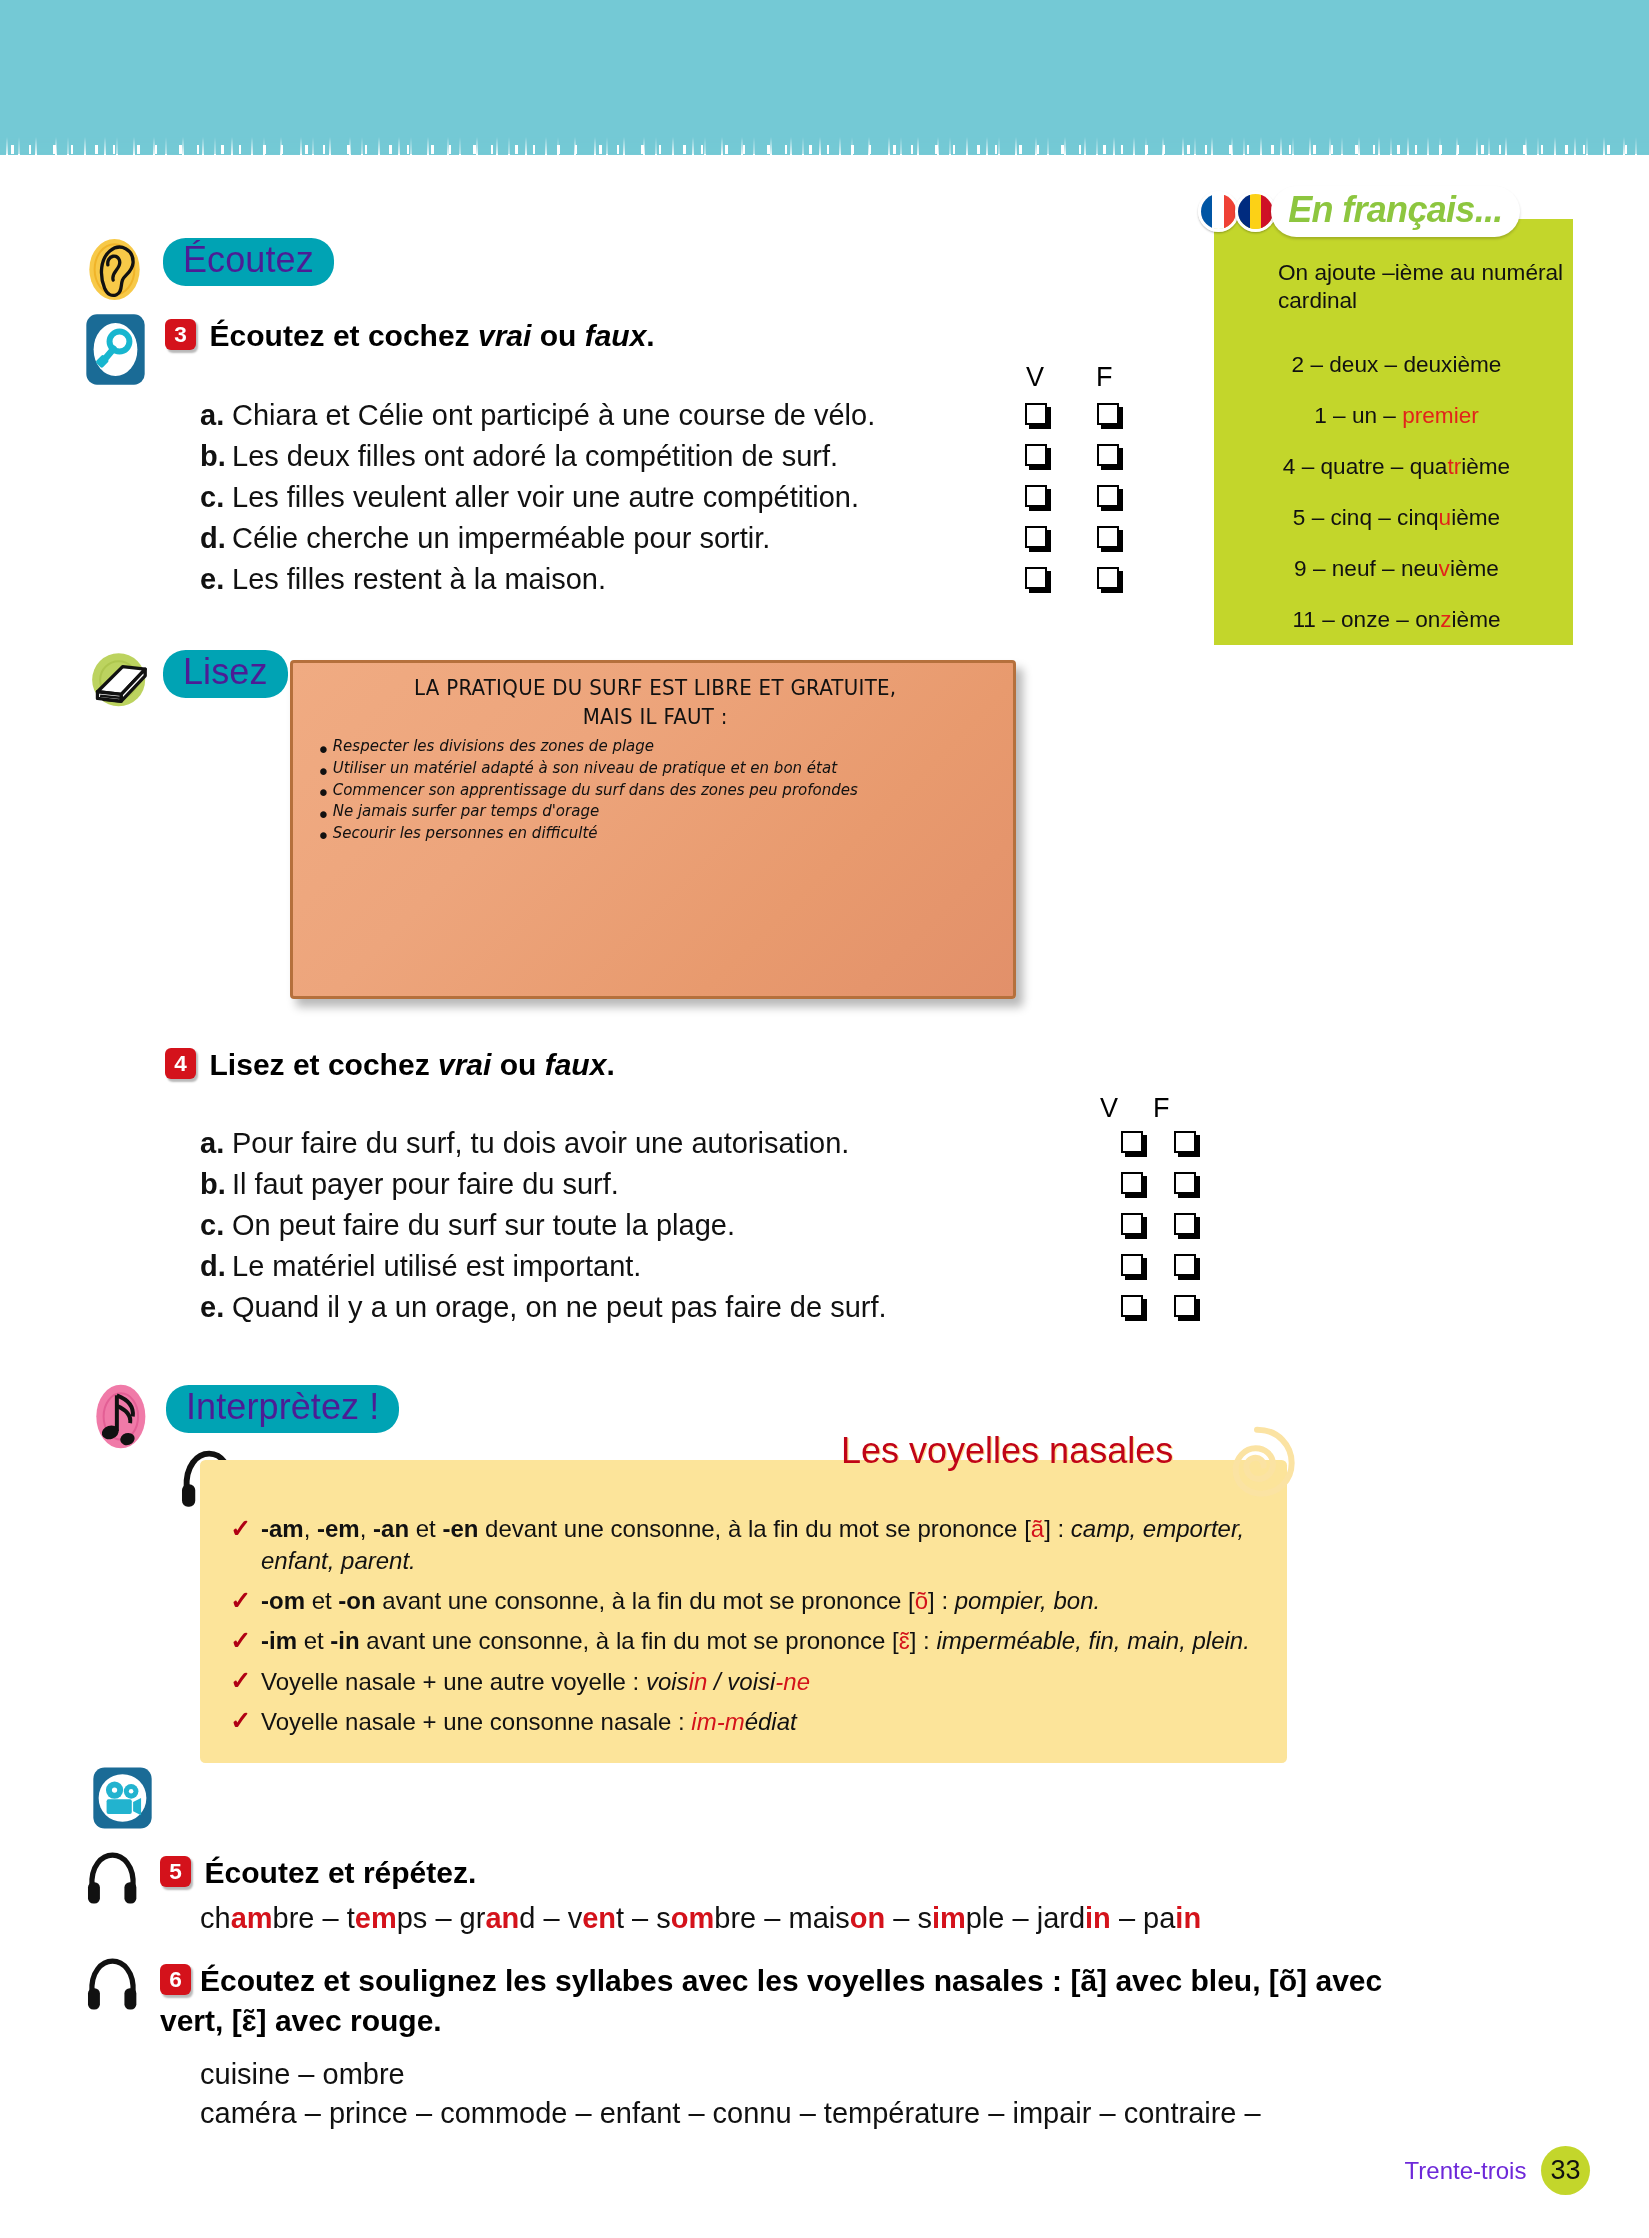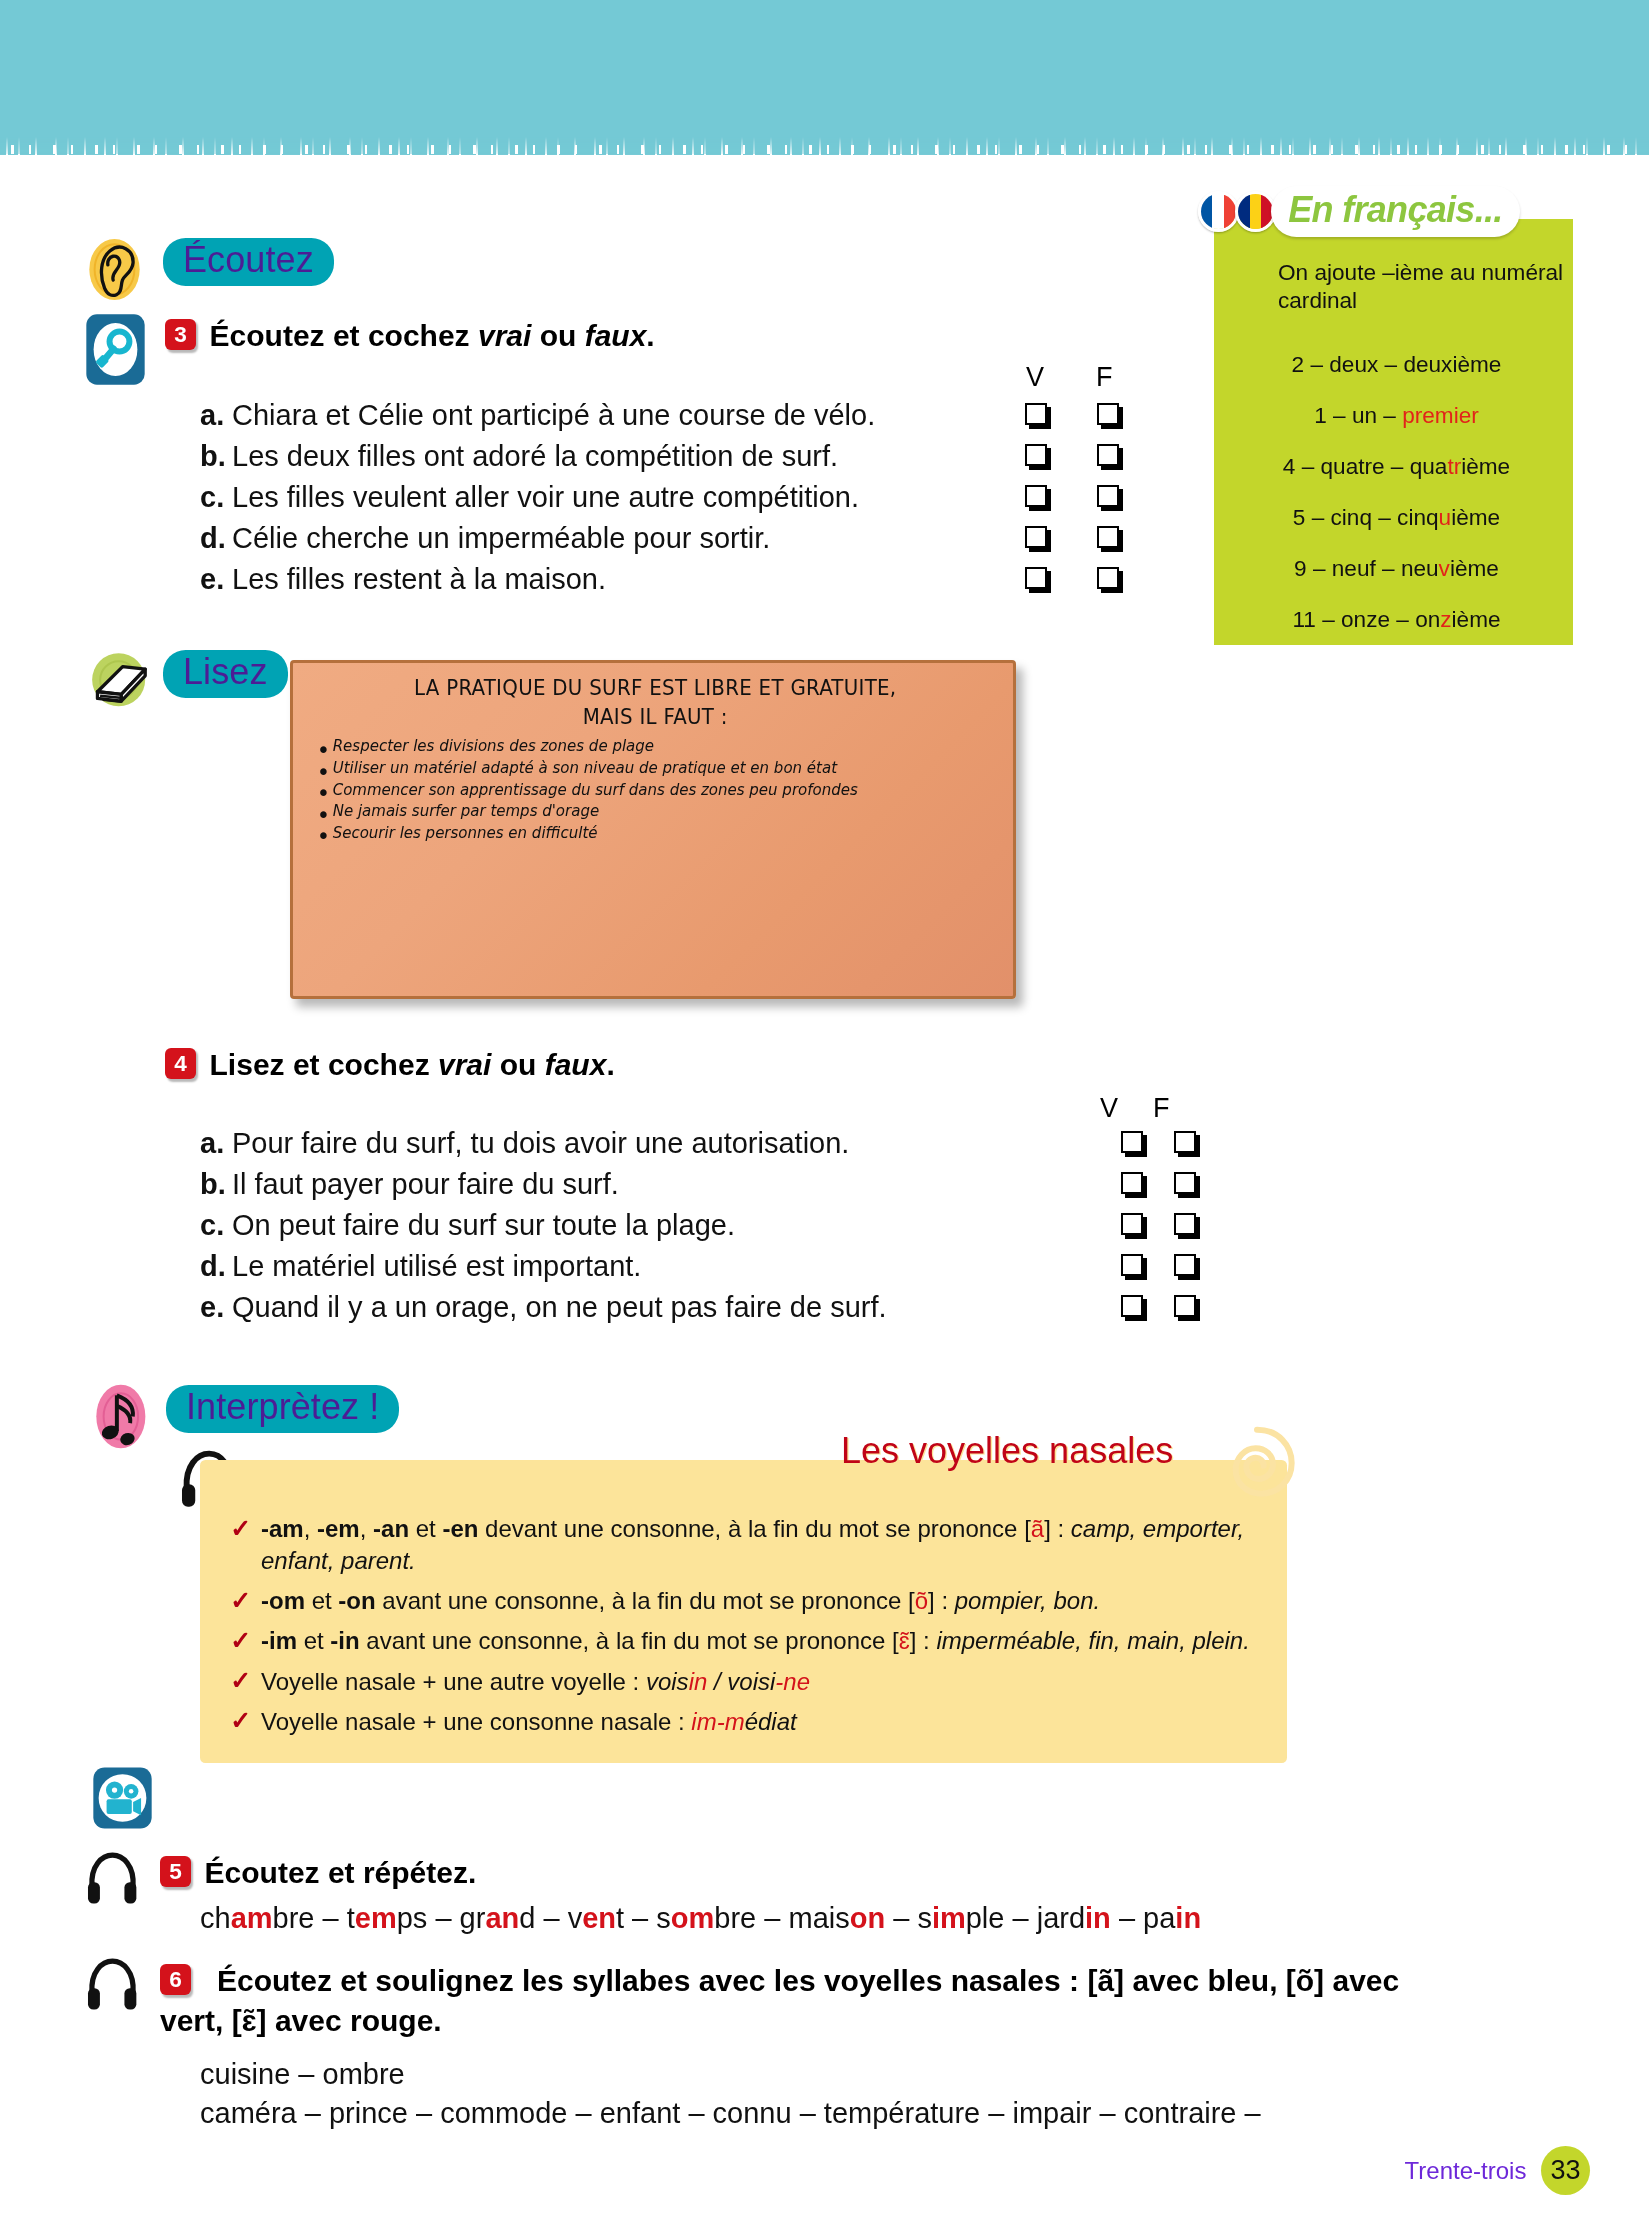--- a/index.html
+++ b/index.html
@@ -458,21 +458,21 @@
 
 <div class="abs" style="left:86px;top:1955px;">
   <svg width="53" height="56" viewBox="0 0 80 84">
     <path d="M9 56 C7 25 24 9 40 9 C56 9 73 25 71 56" fill="none" stroke="#111" stroke-width="8" stroke-linecap="round"></path>
     <rect x="3" y="50" width="18" height="32" rx="8" fill="#111"></rect>
     <rect x="58" y="50" width="18" height="32" rx="8" fill="#111"></rect>
   </svg>
 </div>
 <div class="abs" style="left:160px;top:1961px;width:1284px;">
   <span class="exnum">6</span>
-  <span class="inst" style="margin-left:23px;line-height:1.32;">Écoutez et soulignez les syllabes avec les voyelles nasales : [ã] avec bleu, [õ] avec vert, [ɛ̃] avec rouge.</span>
+  <span class="inst" style="margin-left:6px;line-height:1.32;">Écoutez et soulignez les syllabes avec les voyelles nasales : [ã] avec bleu, [õ] avec vert, [ɛ̃] avec rouge.</span>
 </div>
 <div class="abs wordline" style="left:200px;top:2055px;width:1264px;">
   <div style="line-height:1.35;">cuisine – ombre</div>
   <div style="line-height:1.35;">caméra – prince – commode – enfant – connu – température – impair – contraire –</div>
 </div>
 
 <div class="footer">
   <span class="foottxt">Trente-trois</span>
   <span class="pagebadge">33</span>
 </div>

